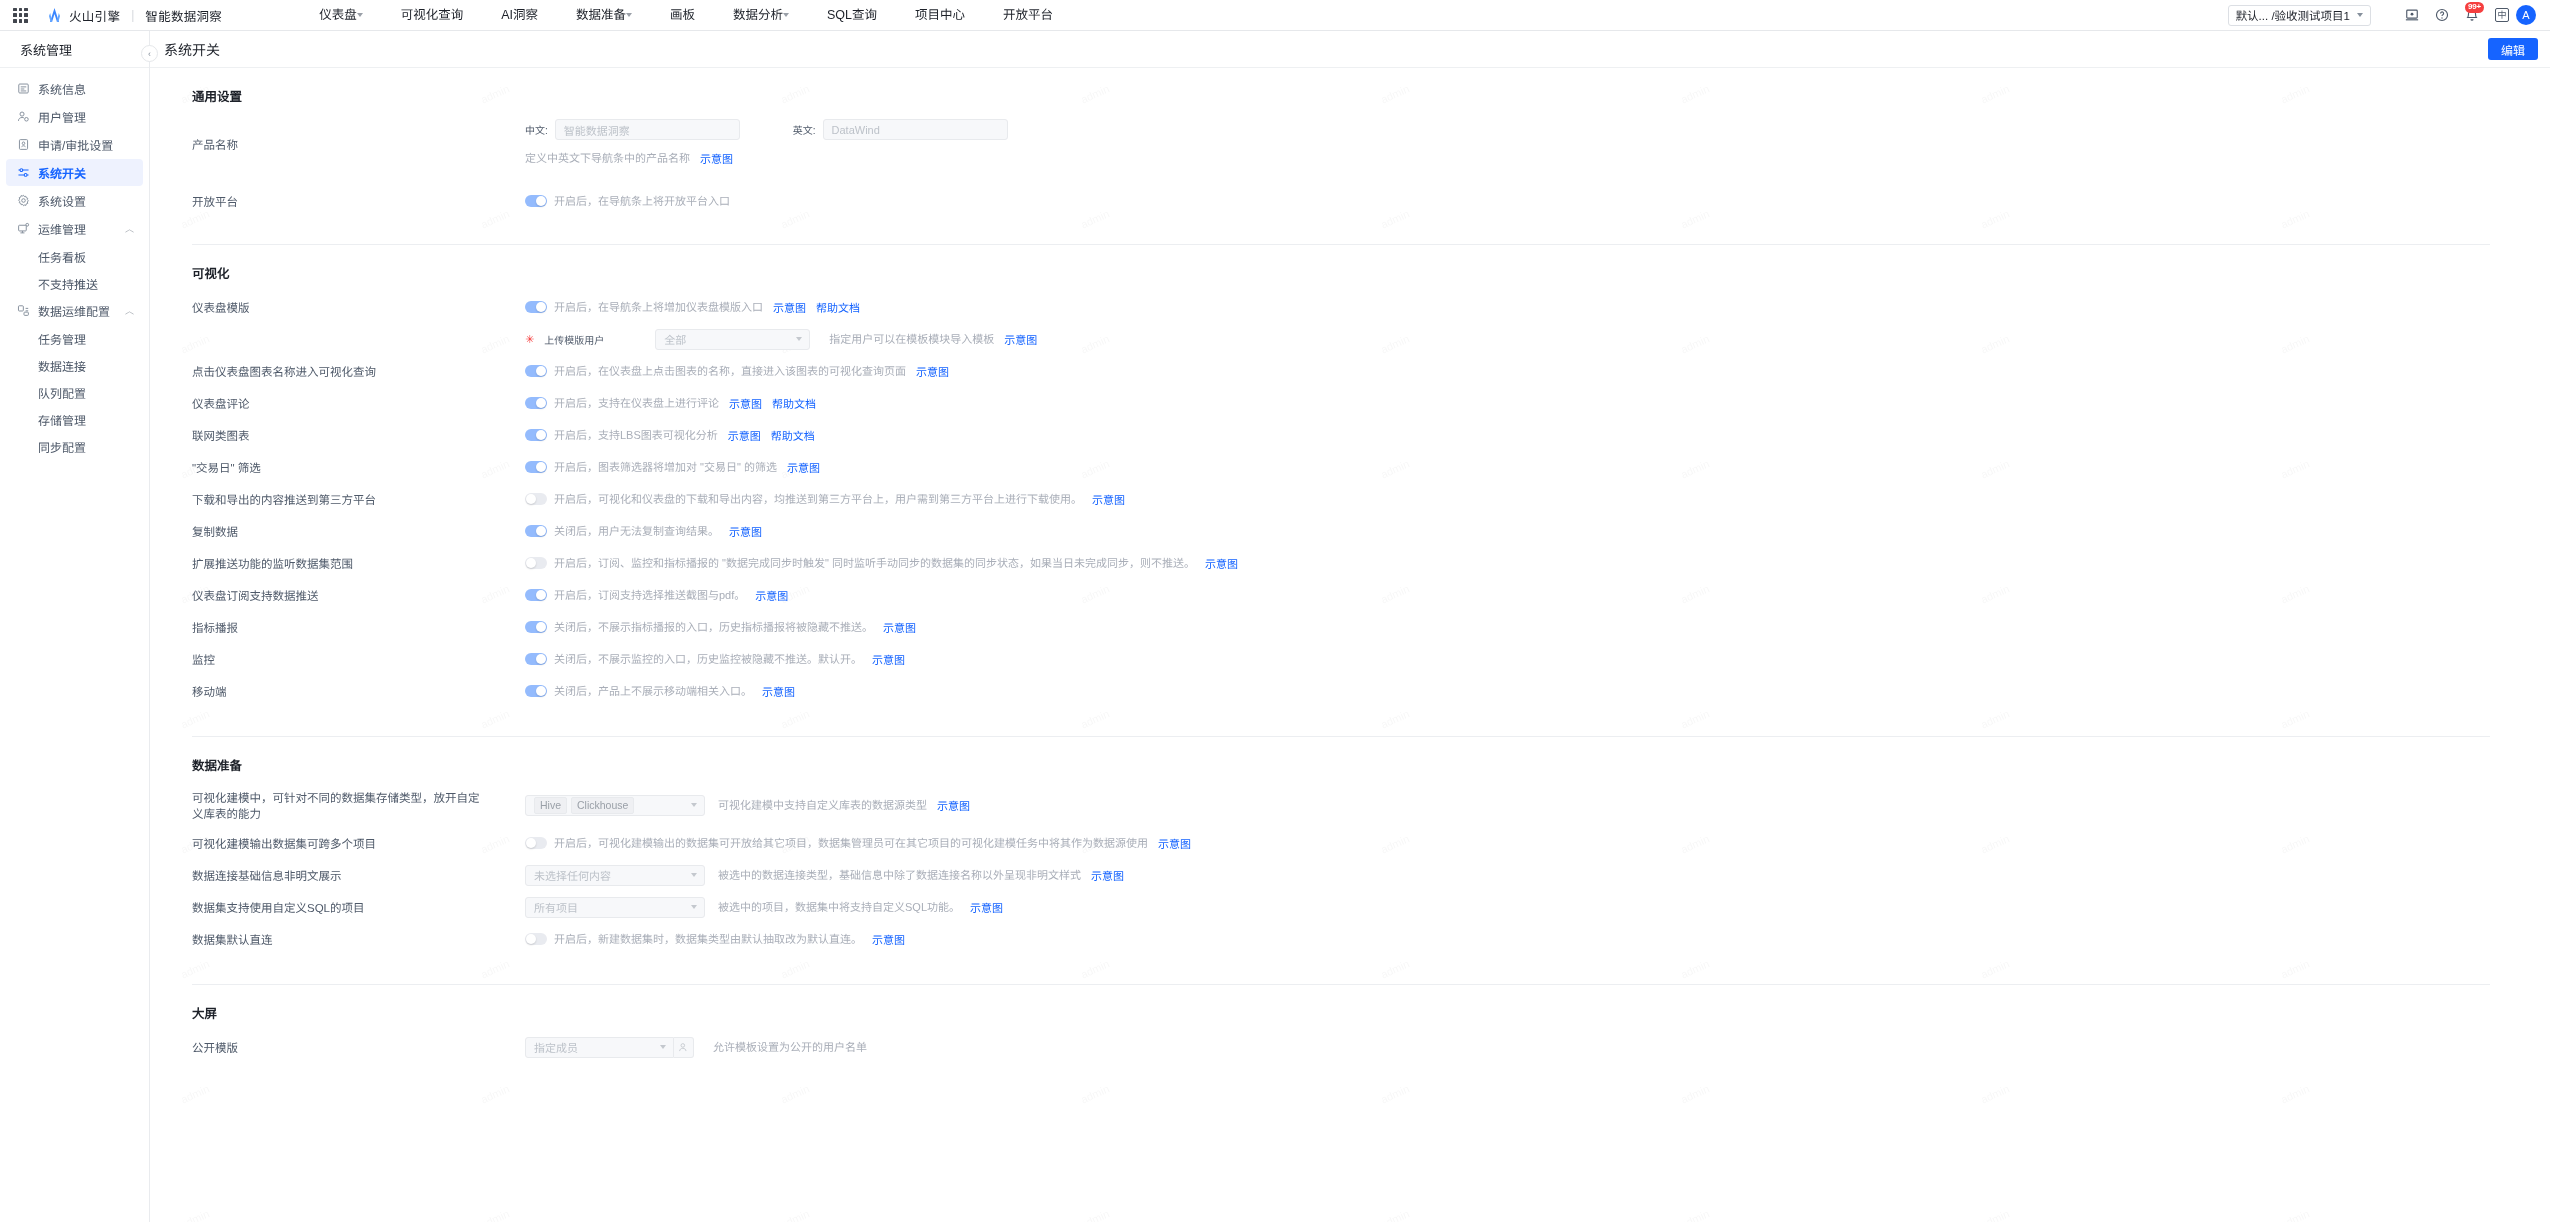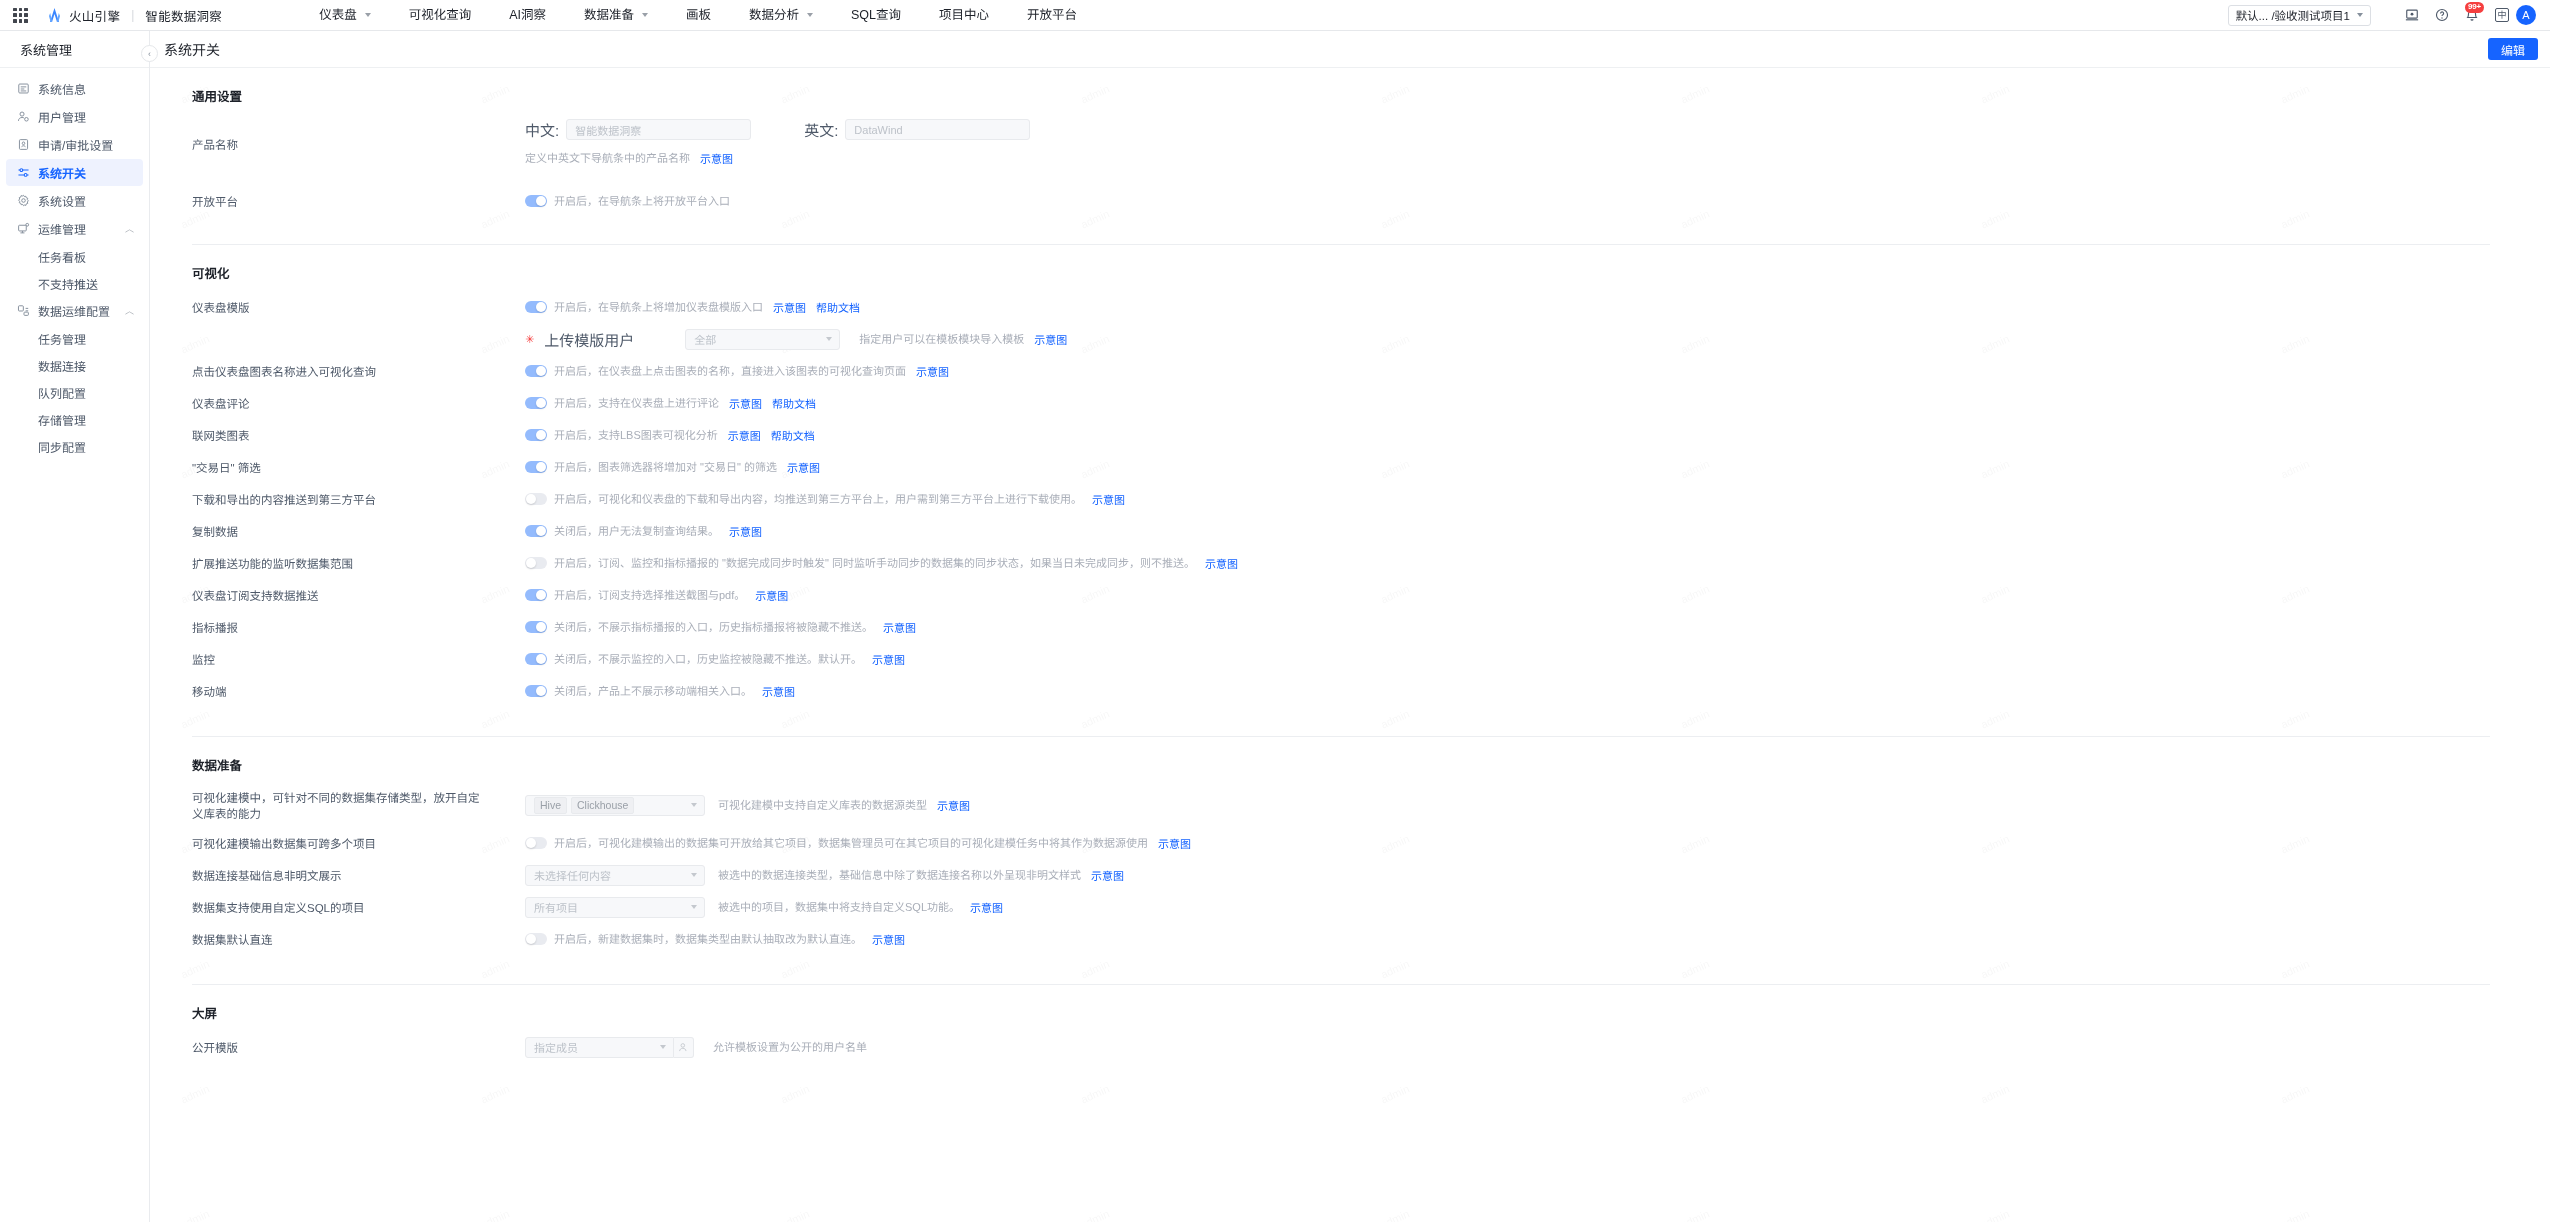--- a/index.html
+++ b/index.html
@@ -29,21 +29,21 @@
   .grid-icon i { background: #42464e; border-radius: 0.5px; display: block; }
   .logo-wrap { display: flex; align-items: center; margin-left: 17px; gap: 6px; }
   .logo-mark { width: 17px; height: 15px; position: relative; }
   .logo-mark svg { display: block; }
   .brand { font-size: 12.5px; color: #1d2129; letter-spacing: .3px; white-space: nowrap; }
   .brand-sep { color: #d6d9dd; margin: 0 5px; font-size: 12px; }
   .brand-sub { font-size: 12.5px; color: #1d2129; letter-spacing: .3px; }
 
   .nav { display: flex; align-items: center; margin-left: 78px; gap: 0; }
   .nav-item {
-    display: flex; align-items: center; gap: 8px;
+    display: flex; align-items: center; gap: 0;
     font-size: 12.5px; color: #1d2129; cursor: pointer;
     padding: 0 19px; height: 31px; line-height: 31px; white-space: nowrap;
   }
   .caret { width: 0; height: 0; border-left: 3.5px solid transparent;
     border-right: 3.5px solid transparent; border-top: 4px solid #9aa0a8; display: inline-block; }
 
   .top-right { margin-left: auto; display: flex; align-items: center; gap: 0; }
   .proj-select {
     display: flex; align-items: center; gap: 7px;
     border: 1px solid #dcdfe4; border-radius: 3px;
@@ -126,21 +126,21 @@
   .toggle.on { background: #94bbfd; }
   .toggle.off { background: #e9ebf0; }
   .toggle .knob { position: absolute; top: 1px; width: 10px; height: 10px;
     border-radius: 50%; background: #fff; box-shadow: 0 1px 2px rgba(0,0,0,.15); }
   .toggle.on .knob { right: 1px; }
   .toggle.off .knob { left: 1px; }
 
   .hint { font-size: 11px; color: #a9aeb8; line-height: 16px; white-space: nowrap; }
   .link { font-size: 11px; color: #1664ff; cursor: pointer; white-space: nowrap; margin-left: 3px; }
 
-  .field-label { font-size: 15px; color: #4e5969; white-space: nowrap; }
+  .field-label { font-size: 10px; color: #4e5969; white-space: nowrap; }
   .req-star { color: #f53f3f; font-size: 11px; margin-right: 3px; }
 
   .inp {
     height: 21px; border: 1px solid #e8eaed; background: #f7f8fa; border-radius: 3px;
     font-size: 11px; color: #bdc2c9; padding: 0 8px; display: flex; align-items: center;
     font-family: inherit; cursor: not-allowed; white-space: nowrap; overflow: hidden;
   }
   .inp.w-input { width: 185px; }
   .sel {
     height: 21px; border: 1px solid #e8eaed; background: #f7f8fa; border-radius: 3px;

